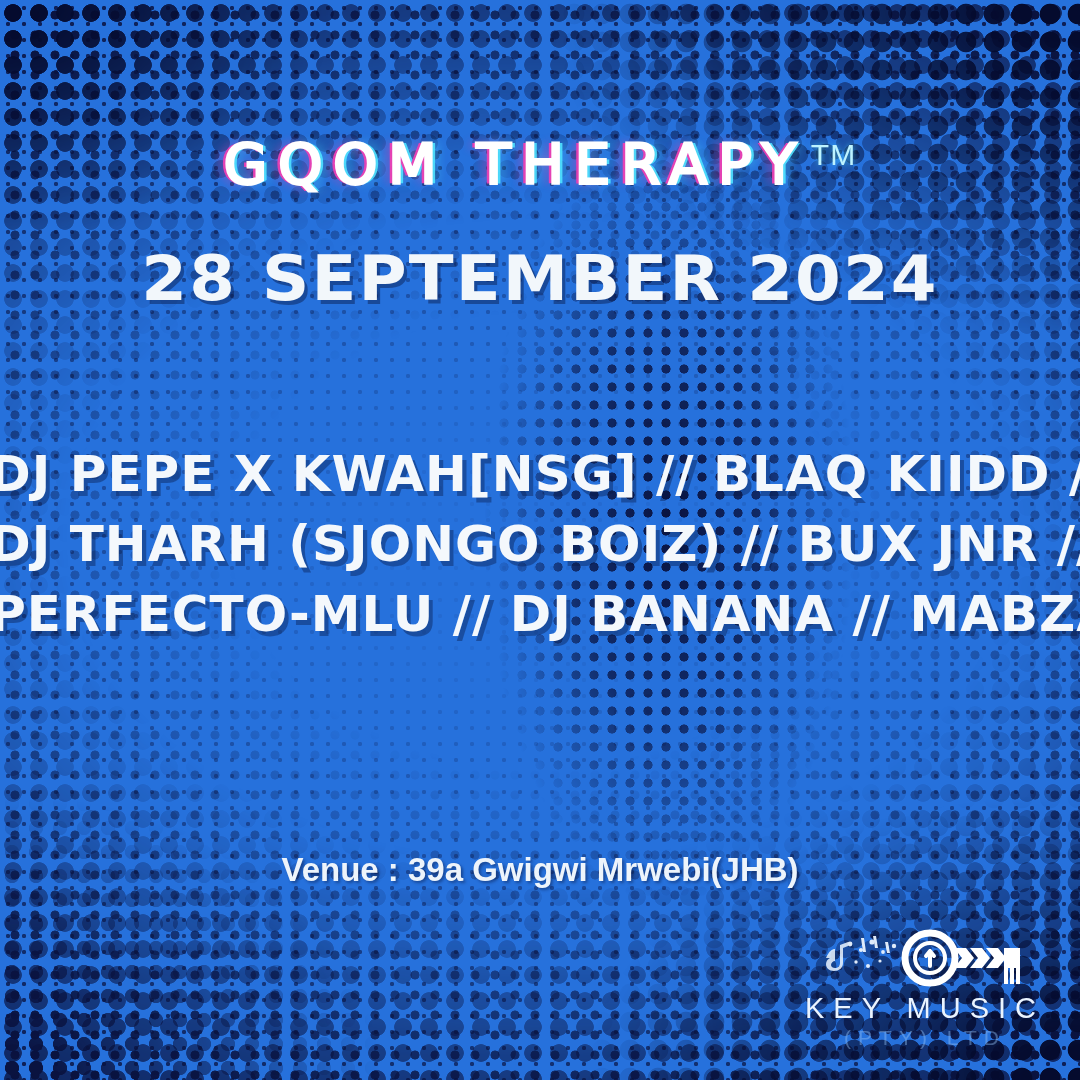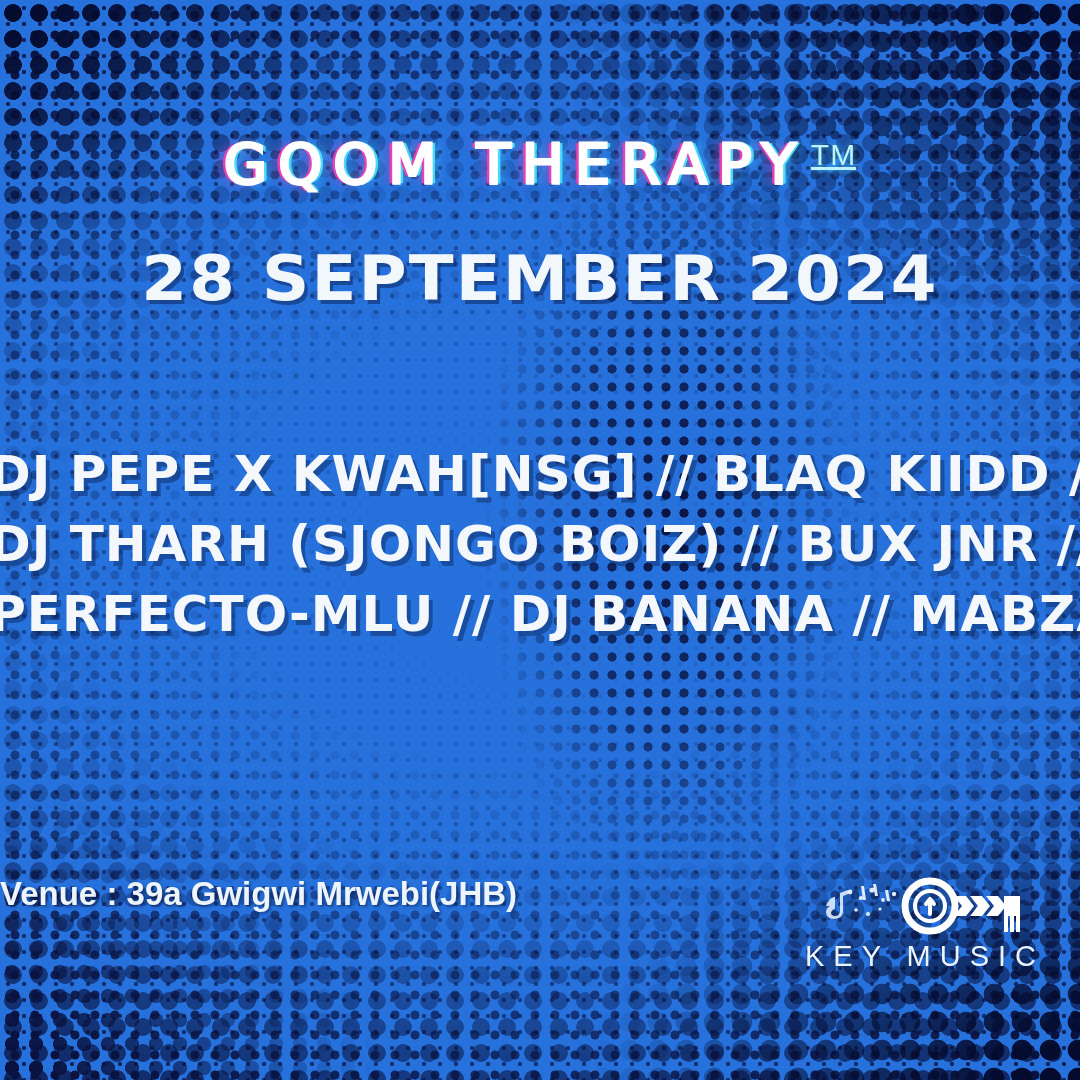--- a/index.html
+++ b/index.html
@@ -136,21 +136,20 @@
     display: inline-block;
     vertical-align: top;
     margin-left: 4px;
     margin-top: 2px;
     font-family: "Liberation Sans", sans-serif;
     font-size: 30px;
     letter-spacing: 1px;
     color: #bdf3ff;
     -webkit-text-stroke: 0;
     text-shadow: 0 0 6px rgba(80,226,255,.7);
-    text-decoration: underline;
   }
 
   
   .date {
     position: absolute;
     top: 248px;
     left: 0; right: 0;
     text-align: center;
     font-family: "DejaVu Sans", sans-serif;
     font-weight: 700;
@@ -179,22 +178,21 @@
     white-space: nowrap;
     transform: scaleX(1.02);
     text-shadow: 4px 5px 0 rgba(8,24,70,.40);
   }
 
   
   .details {
     position: absolute;
     top: 846px;
     left: 0; right: 0;
-    text-align: left;
-    margin-top: 24px;
+    text-align: center;
   }
   .details-line {
     font-family: "Liberation Sans", sans-serif;
     font-weight: 700;
     font-size: 33px;
     line-height: 48px;
     color: #edf4fb;
     text-shadow: 2px 2px 3px rgba(8,24,70,.45);
   }
 
@@ -205,21 +203,21 @@
     top: 908px;
     width: 120px;
     height: 120px;
   }
   .logo-left svg { display: block; width: 100%; height: 100%; }
 
   
   .logo-right {
     position: absolute;
     right: 30px;
-    top: 876px;
+    top: 928px;
     width: 250px;
     height: 122px;
     text-align: center;
   }
   .key-mark { width: 210px; height: 62px; margin: 0 auto; display: block; }
   .key-word {
     font-family: "Liberation Sans", sans-serif;
     font-weight: 400;
     font-size: 29px;
     letter-spacing: 9px;
@@ -299,16 +297,17 @@
           <rect x="184" y="20" width="16" height="20"></rect>
         </g>
 
         <g fill="#ffffff">
           <rect x="184" y="40" width="4" height="16"></rect>
           <rect x="190" y="40" width="4" height="16"></rect>
           <rect x="196" y="40" width="4" height="16"></rect>
         </g>
       </svg>
       <div class="key-word">KEY MUSIC</div>
+      <div class="key-sub">(PTY) LTD</div>
     </div>
 
   </div>
 </div>
 
 </body></html>

